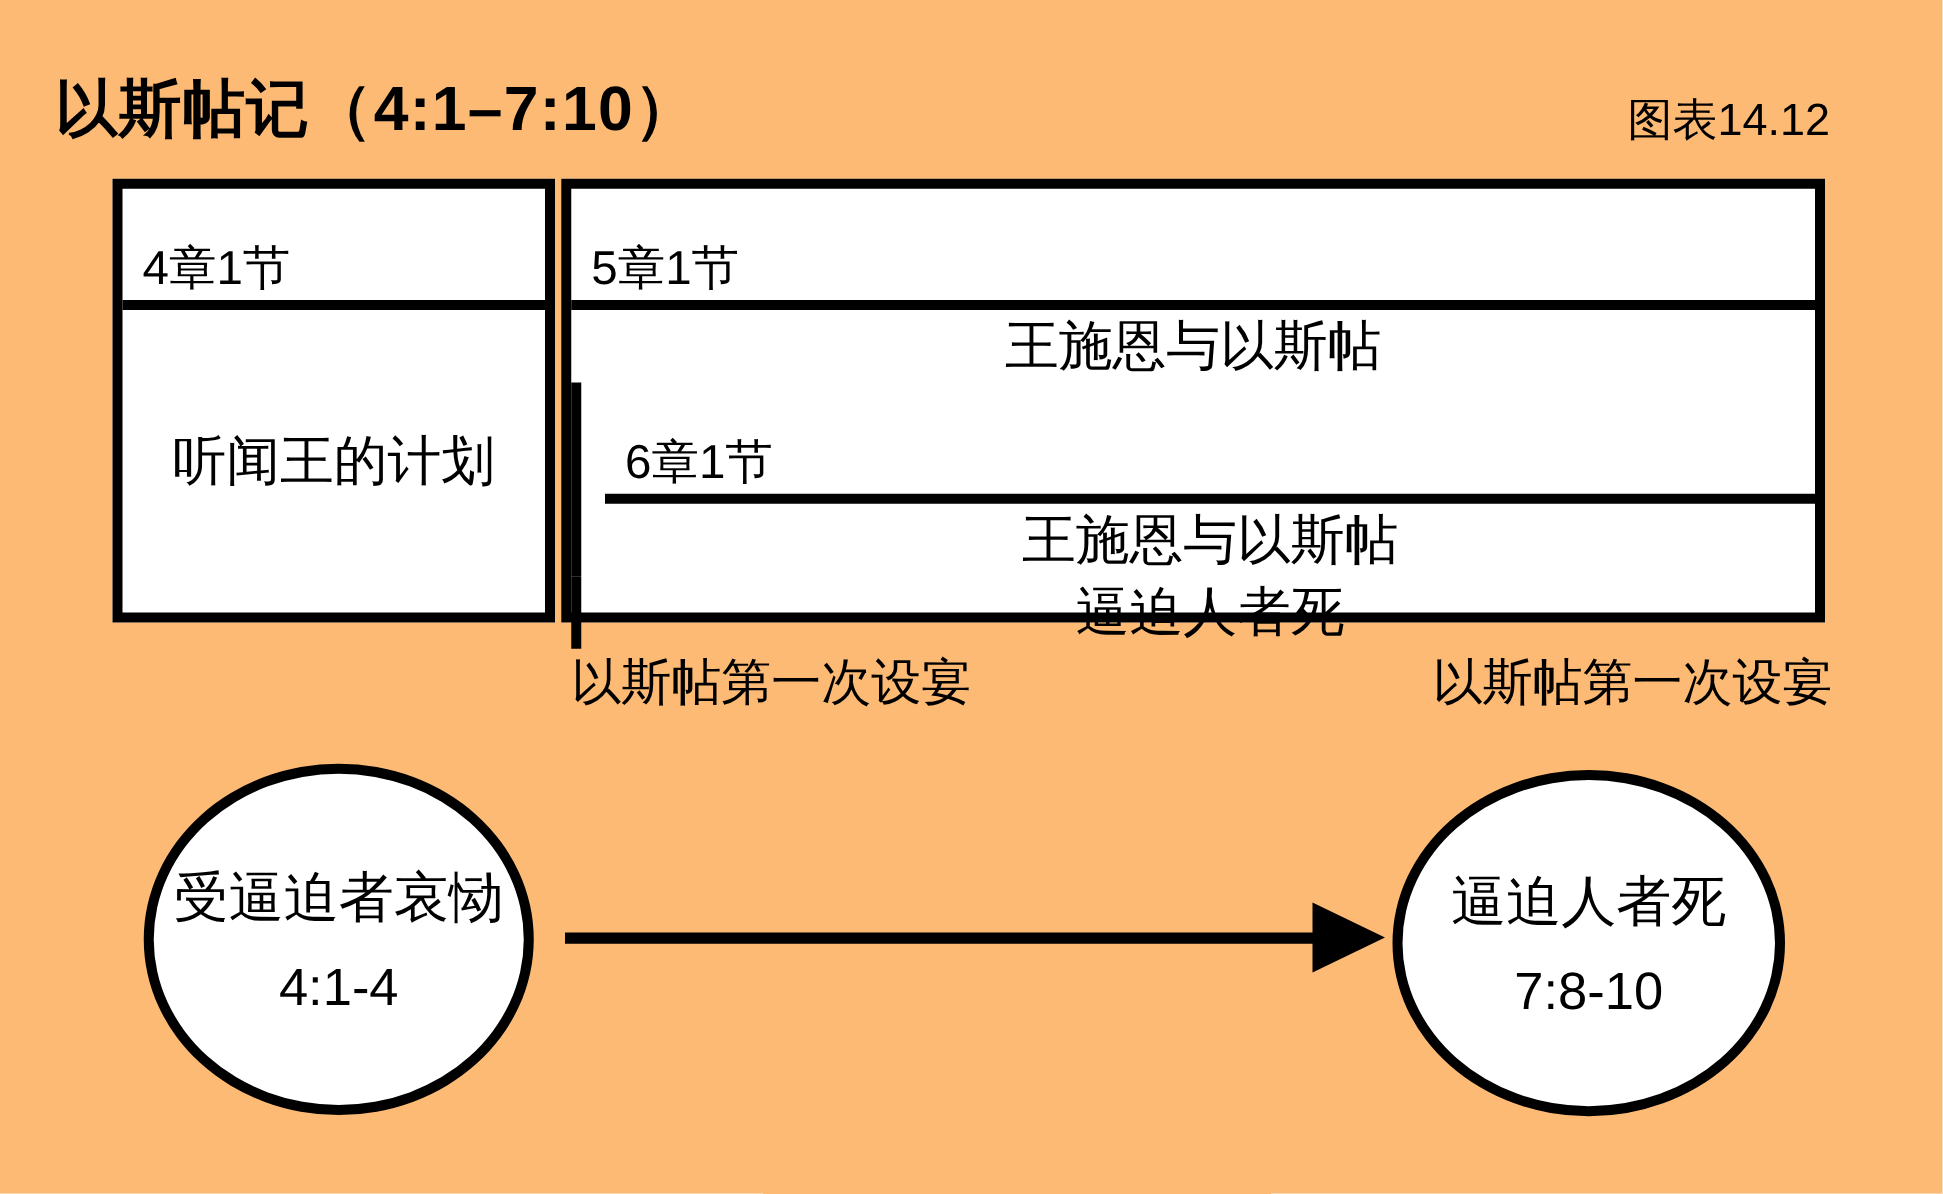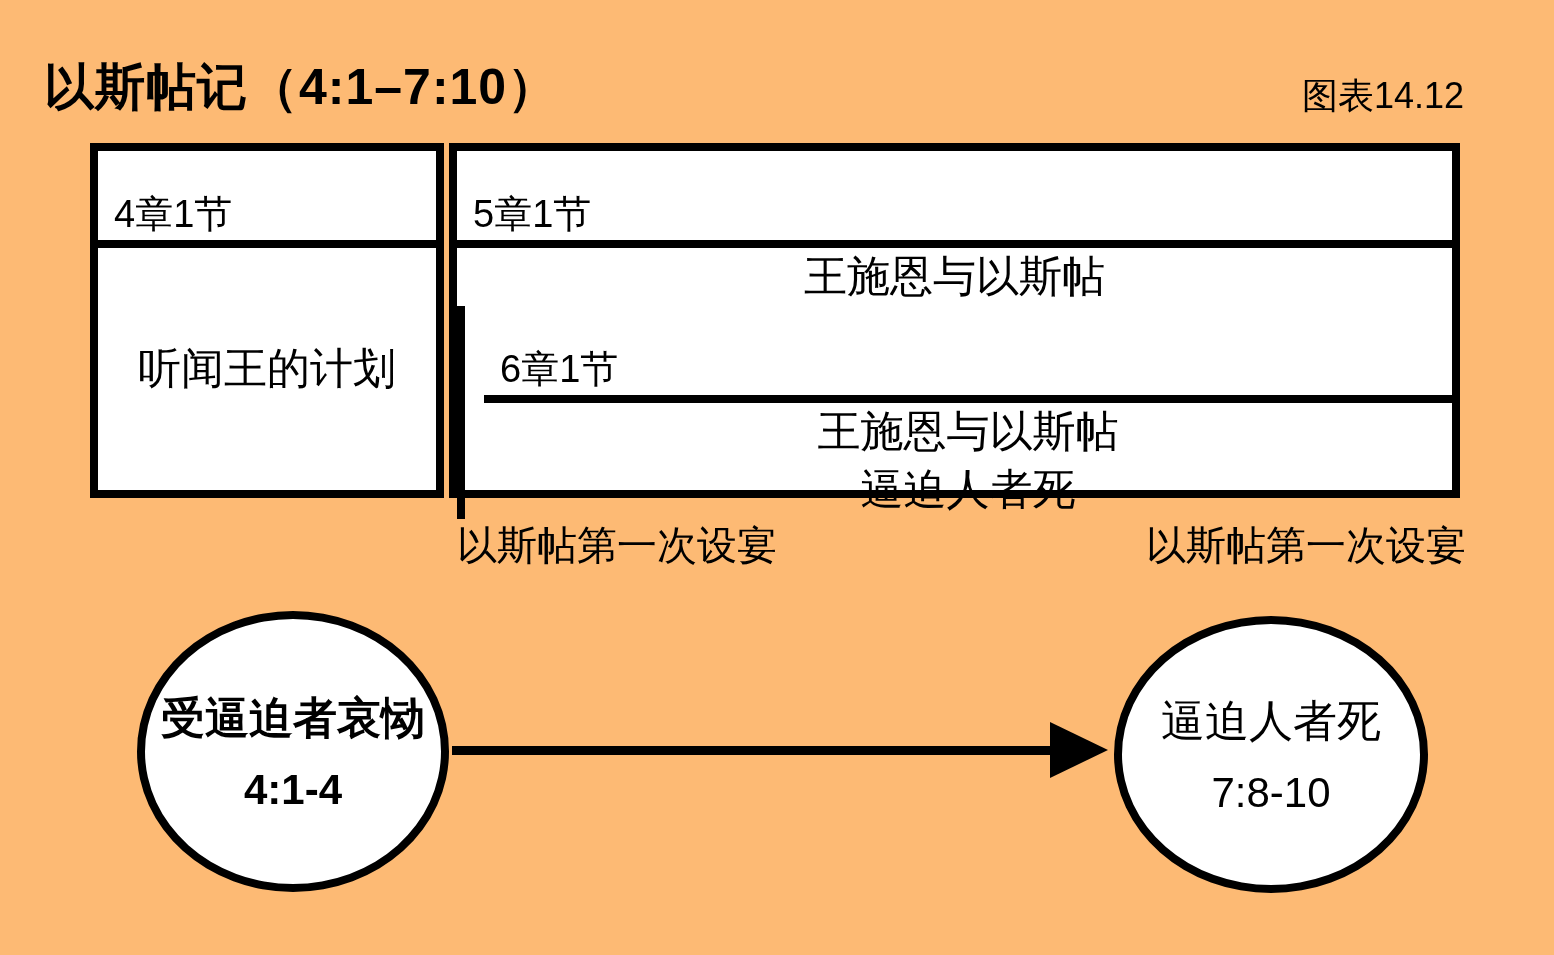--- a/index.html
+++ b/index.html
@@ -100,21 +100,21 @@
     position: absolute;
     border: 8px solid #000;
     border-radius: 50%;
     background: #fff;
     display: flex;
     flex-direction: column;
     align-items: center;
     justify-content: center;
     text-align: center;
   }
-  .c1 { left: 137px; top: 611px; width: 312px; height: 281px; font-weight: bold; }
+  .c1 { left: 115px; top: 611px; width: 312px; height: 281px; }
   .c2 { left: 1114px; top: 616px; width: 314px; height: 277px; }
   .cline {
     font-size: 44px;
     font-family: "Liberation Serif", "DejaVu Serif", serif;
     white-space: nowrap;
   }
   .cverse {
     font-size: 42px;
     margin-top: 18px;
     white-space: nowrap;

